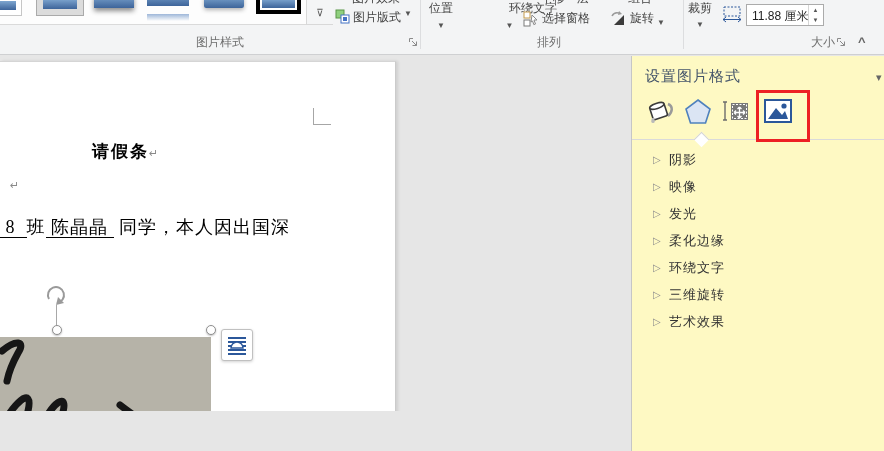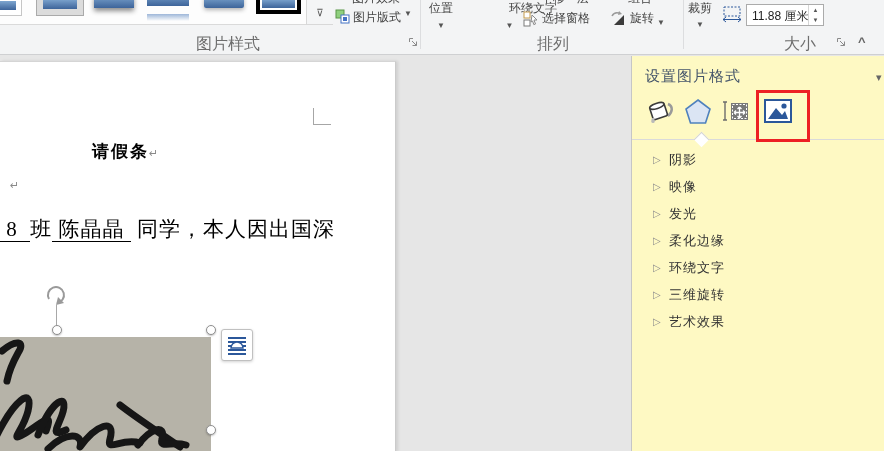--- a/index.html
+++ b/index.html
@@ -12,33 +12,33 @@
   
   .ribbon{position:absolute;left:0;top:0;width:884px;height:54px;background:#f3f4f5;overflow:hidden;border-bottom:1px solid #cfd0d2;}
   .gallery-bg{position:absolute;left:0;top:-2px;width:306px;height:26px;background:#fdfdfd;border-bottom:1px solid #dadada;}
   .gallery-nav{position:absolute;left:306px;top:-2px;width:26px;height:26px;background:#f4f5f6;border-left:1px solid #d8d8d8;border-bottom:1px solid #d8d8d8;color:#5a5a5a;font-size:10px;text-align:center;line-height:30px;}
   .thumb{position:absolute;top:-34px;height:48px;}
   .strip{position:absolute;left:0;right:0;background:linear-gradient(#7ea6d0,#3d649a);}
   .t-shadow{box-shadow:0 3px 5px rgba(0,0,0,.45);}
   .reflect::after{content:"";position:absolute;left:0;right:0;top:100%;height:7px;background:linear-gradient(rgba(79,125,187,.55),rgba(79,125,187,0));}
   .ribbon-sep{position:absolute;top:0;width:1px;height:49px;background:#dcdddf;}
   .rlabel{position:absolute;font-size:12px;color:#444;white-space:nowrap;}
-  .grouplabel{position:absolute;top:34px;font-size:16px;color:#6e6e6e;white-space:nowrap;}
+  .grouplabel{position:absolute;top:34px;font-size:12px;color:#6e6e6e;white-space:nowrap;}
   .dd{font-size:8px;color:#555;}
   .sliver{position:absolute;font-size:12px;color:#444;white-space:nowrap;}
   .numfield{position:absolute;left:746px;top:4px;width:78px;height:22px;background:#fff;border:1px solid #ababab;font-size:12px;color:#222;line-height:22px;padding-left:5px;box-sizing:border-box;}
   .spin{position:absolute;right:1px;top:0;width:13px;height:20px;border-left:1px solid #d6d6d6;font-size:6px;color:#555;text-align:center;line-height:10px;cursor:default;}
   .collapse{position:absolute;left:858px;top:34px;font-size:13px;font-weight:bold;color:#666;}
   
-  .docarea{position:absolute;left:0;top:55px;width:599px;height:396px;background:#e6e6e6;overflow:hidden;}
+  .docarea{position:absolute;left:0;top:55px;width:599px;height:356px;background:#e6e6e6;overflow:hidden;}
   .page{position:absolute;left:0;top:6px;width:395px;height:390px;background:#fff;border-top:1px solid #d5d5d5;border-right:1px solid #cbcbcb;box-shadow:2px 0 3px rgba(0,0,0,.10);}
   .cornermark{position:absolute;left:313px;top:53px;width:17px;height:16px;border-left:1px solid #a6a6a6;border-bottom:1px solid #a6a6a6;}
   .doc-title{position:absolute;left:92px;top:85px;font-size:17px;font-weight:bold;letter-spacing:2px;color:#000;font-family:"DejaVu Sans","Liberation Sans",sans-serif;}
   .pilcrow{font-size:11px;color:#8a8a8a;font-weight:normal;letter-spacing:0;}
-  .docline{position:absolute;font-size:21px;color:#000;font-family:"Liberation Serif","DejaVu Serif",serif;white-space:nowrap;letter-spacing:1px;}
+  .docline{position:absolute;font-size:18px;color:#000;font-family:"Liberation Serif","DejaVu Serif",serif;white-space:nowrap;letter-spacing:1px;}
   .u{border-bottom:1.5px solid #000;white-space:pre;}
   .pre{white-space:pre;}
   
   .sigimg{position:absolute;left:0;top:282px;width:211px;height:114px;background:#b6b3a8;}
   .handle{position:absolute;width:10px;height:10px;border-radius:50%;background:#fff;border:1.5px solid #8f8f8f;box-sizing:border-box;box-shadow:0 1px 2px rgba(0,0,0,.25);}
   .rotline{position:absolute;left:56px;top:250px;width:1px;height:22px;background:#a8a8a8;}
   .layoutbtn{position:absolute;left:221px;top:274px;width:30px;height:30px;background:#fff;border:1px solid #c0c0c0;border-radius:3px;box-shadow:0 1px 3px rgba(0,0,0,.18);display:flex;align-items:center;justify-content:center;}
   
   .panel{position:absolute;left:599px;top:56px;width:285px;height:396px;background:#fef9c3;border-left:1px solid #c6c6c6;box-sizing:border-box;margin-left:32px;}
   .panel-title{position:absolute;left:13px;top:11px;font-size:15px;color:#44546a;letter-spacing:1px;}
@@ -136,21 +136,21 @@
     <rect x="2" y="1" width="16" height="9" fill="none" stroke="#2b579a" stroke-dasharray="2,1.5"></rect>
     <path d="M1 13.5 H19 M4 11 L1 13.5 L4 16 M16 11 L19 13.5 L16 16" stroke="#2b579a" fill="none"></path>
   </svg>
   <div class="numfield">
     <span>11.88 厘米</span>
     <div class="spin">
       <div>▲</div>
       <div>▼</div>
     </div>
   </div>
-  <div class="grouplabel" style="left:784px;">大小</div>
+  <div class="grouplabel" style="left:811px;">大小</div>
   <svg class="abs" style="left:836px;top:37px;" width="10" height="10">
     <path d="M1.5 1.5 H5 M1.5 1.5 V5 M4 4 L8.5 8.5 M8.5 4.5 V8.5 H4.5" stroke="#8a8a8a" fill="none"></path>
   </svg>
   <div class="collapse">^</div>
 </div>
 
 <div class="docarea">
   <div class="page"></div>
   <div class="cornermark"></div>
 

